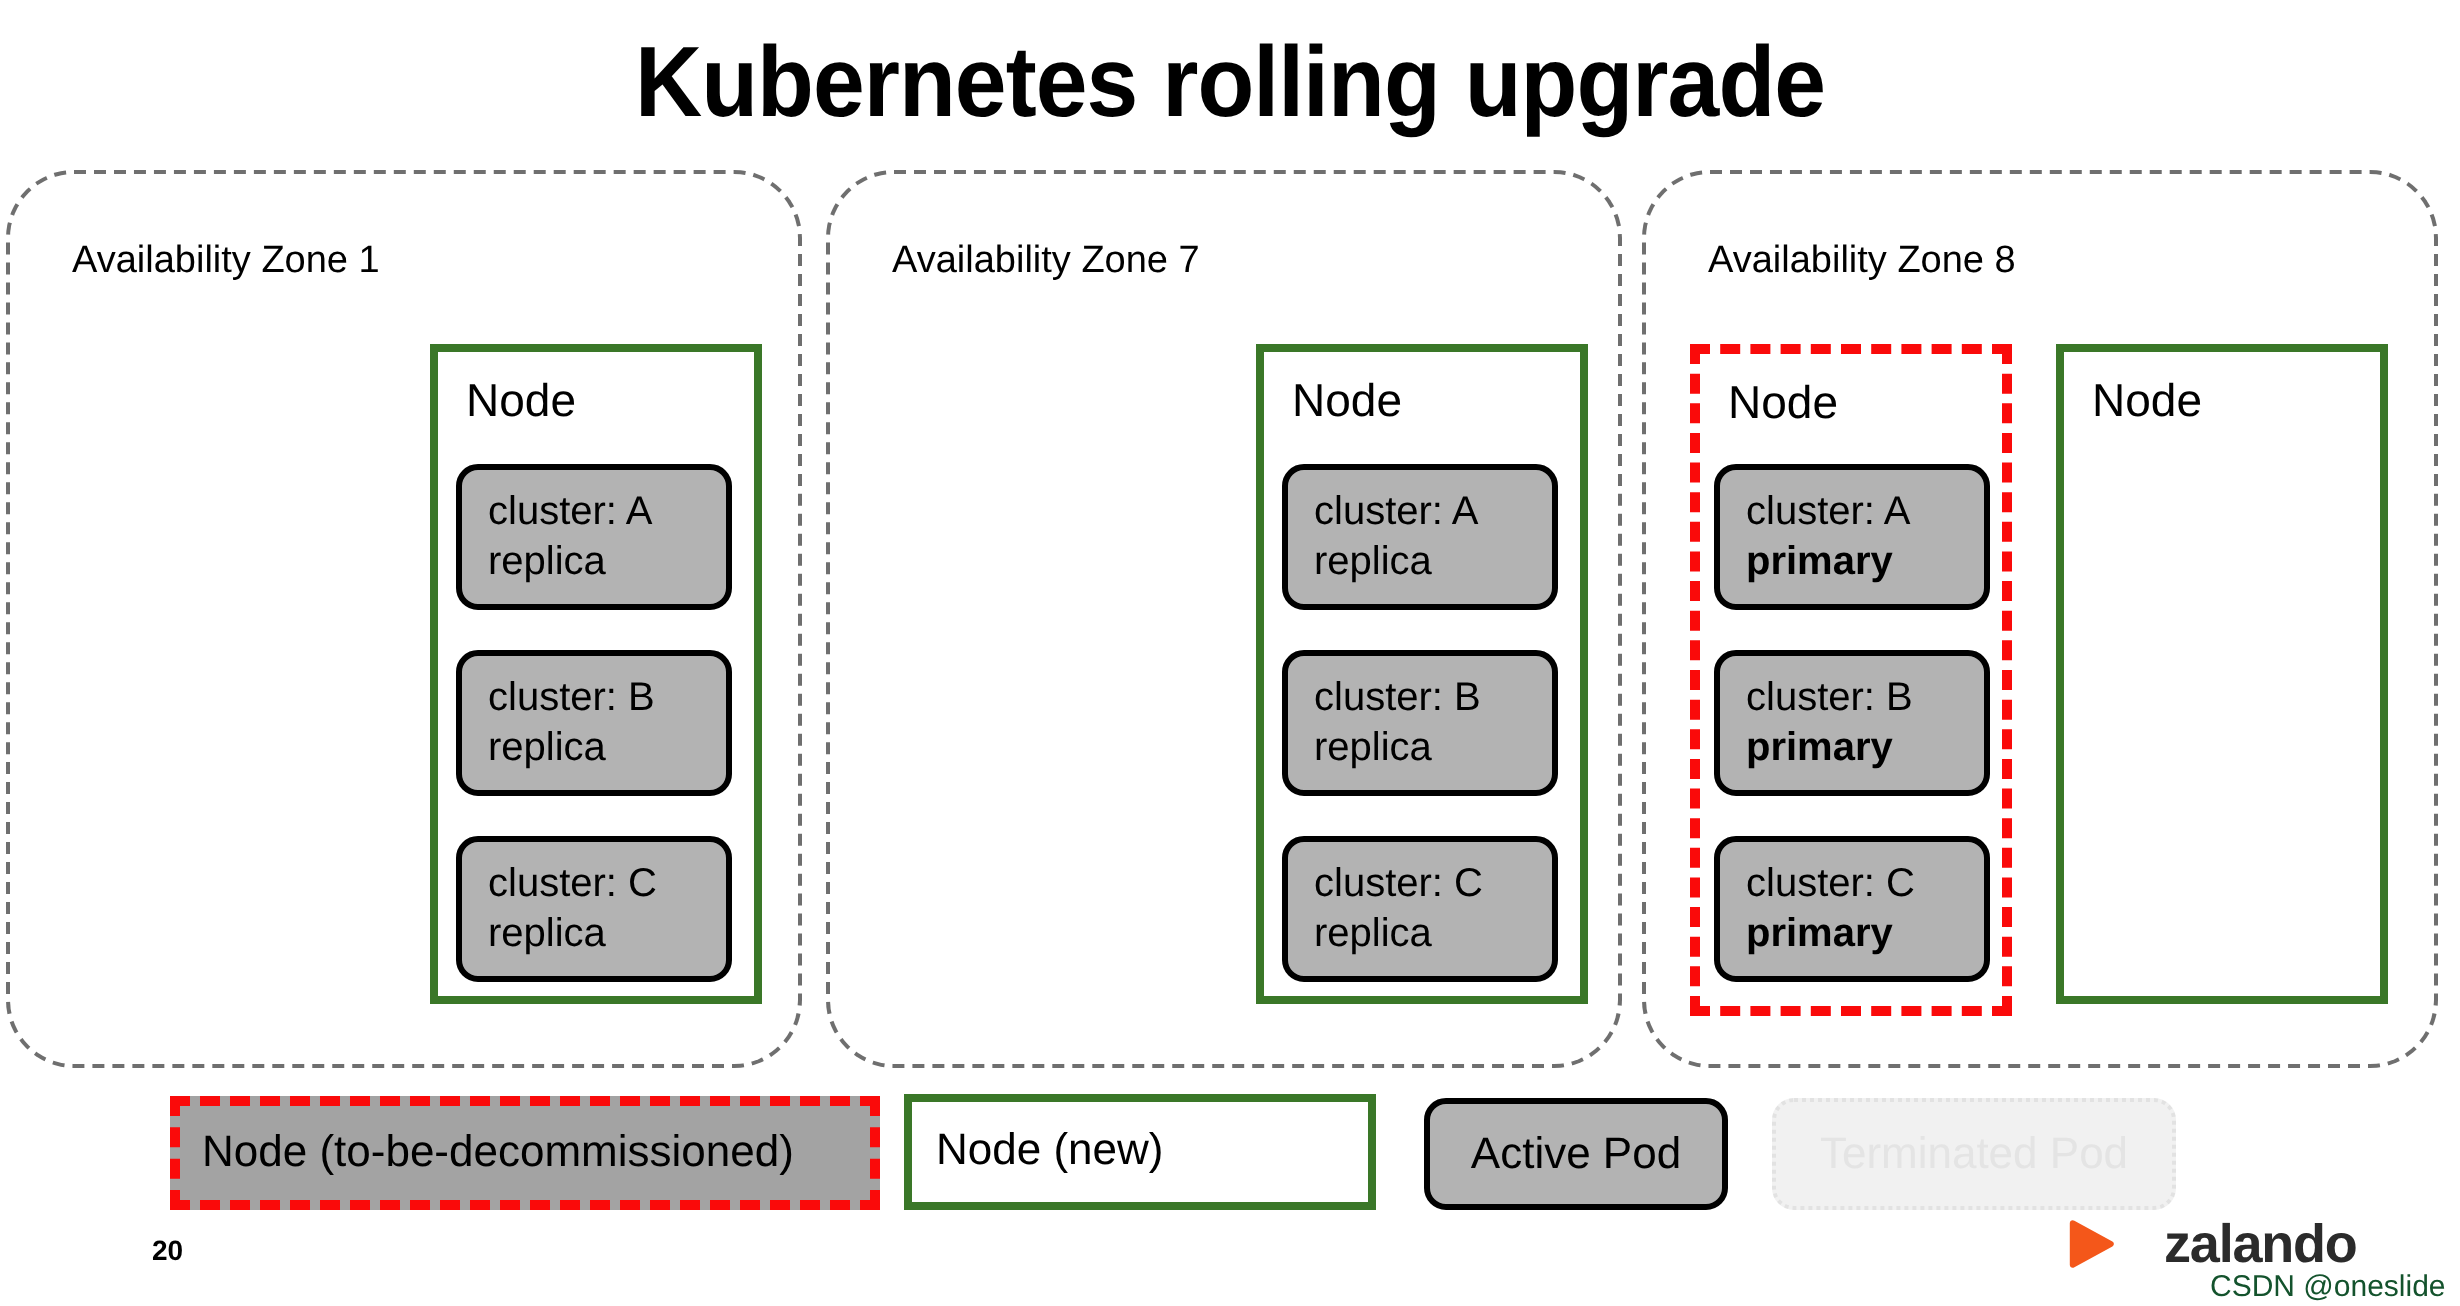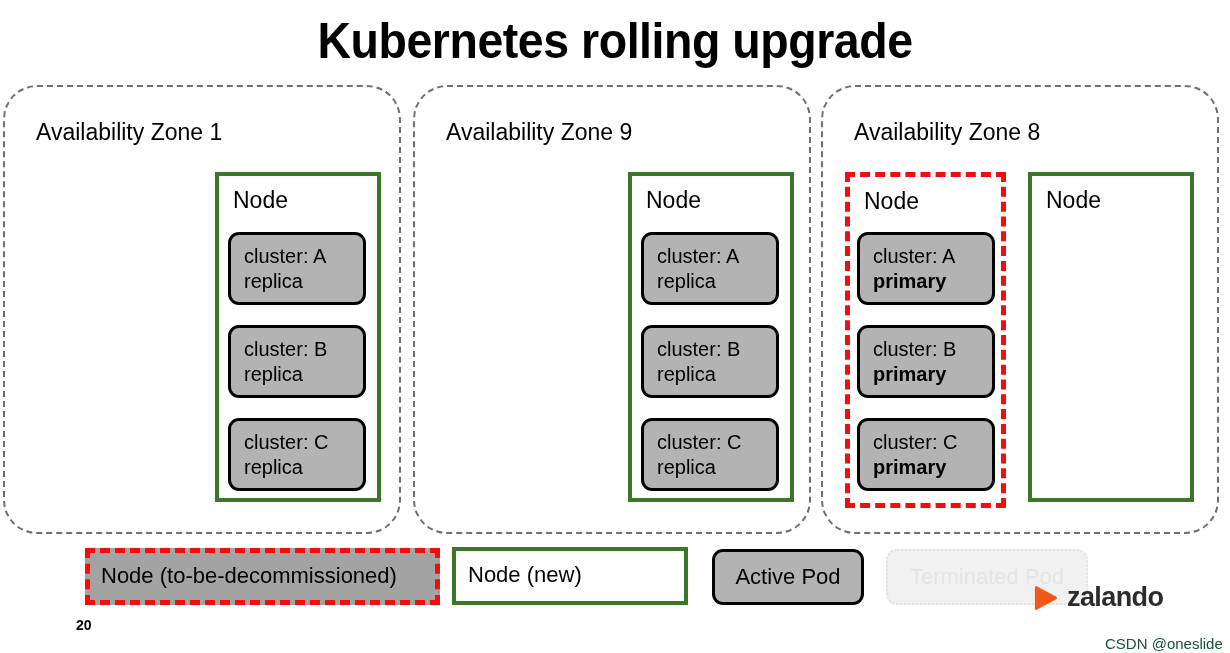--- a/index.html
+++ b/index.html
@@ -39,21 +39,21 @@
     height: 449px;
     border: 2px dashed #6f6f6f;
     border-radius: 34px;
     box-sizing: border-box;
     background: transparent;
   }
   .az-label {
     position: absolute;
     left: 31px;
     top: 34px;
-    font-size: 23px;
+    font-size: 19px;
     line-height: 1;
     white-space: nowrap;
   }
   #az-1 { left: 3px;   width: 398px; }
   #az-2 { left: 413px; width: 398px; }
   #az-3 { left: 821px; width: 398px; }
 
   
   .node {
     position: absolute;
@@ -178,24 +178,24 @@
     left: 76px;
     top: 618px;
     font-size: 14px;
     font-weight: bold;
     line-height: 1;
   }
 
   #brand-logo {
     position: absolute;
     left: 1034px;
-    top: 584px;
+    top: 609px;
     display: flex;
-    align-items: flex-end;
-    gap: 9px;
+    align-items: flex-start;
+    gap: 24px;
   }
   #brand-mark {
     width: 24px;
     height: 26px;
     display: block;
   }
   #brand-wordmark {
     font-size: 27px;
     font-weight: bold;
     letter-spacing: -0.6px;
@@ -231,21 +231,21 @@
 <div class="pod pod-col-az1 pod-row-2">
   <div>cluster: B</div>
   <div>replica</div>
 </div>
 <div class="pod pod-col-az1 pod-row-3">
   <div>cluster: C</div>
   <div>replica</div>
 </div>
 
 <div id="az-2" class="az">
-  <div class="az-label">Availability Zone 9</div>
+  <div class="az-label">Availability Zone 7</div>
 </div>
 
 <div id="node-az2" class="node node-green">
   <div class="node-label">Node</div>
 </div>
 <div class="pod pod-col-az2 pod-row-1">
   <div>cluster: A</div>
   <div>replica</div>
 </div>
 <div class="pod pod-col-az2 pod-row-2">

